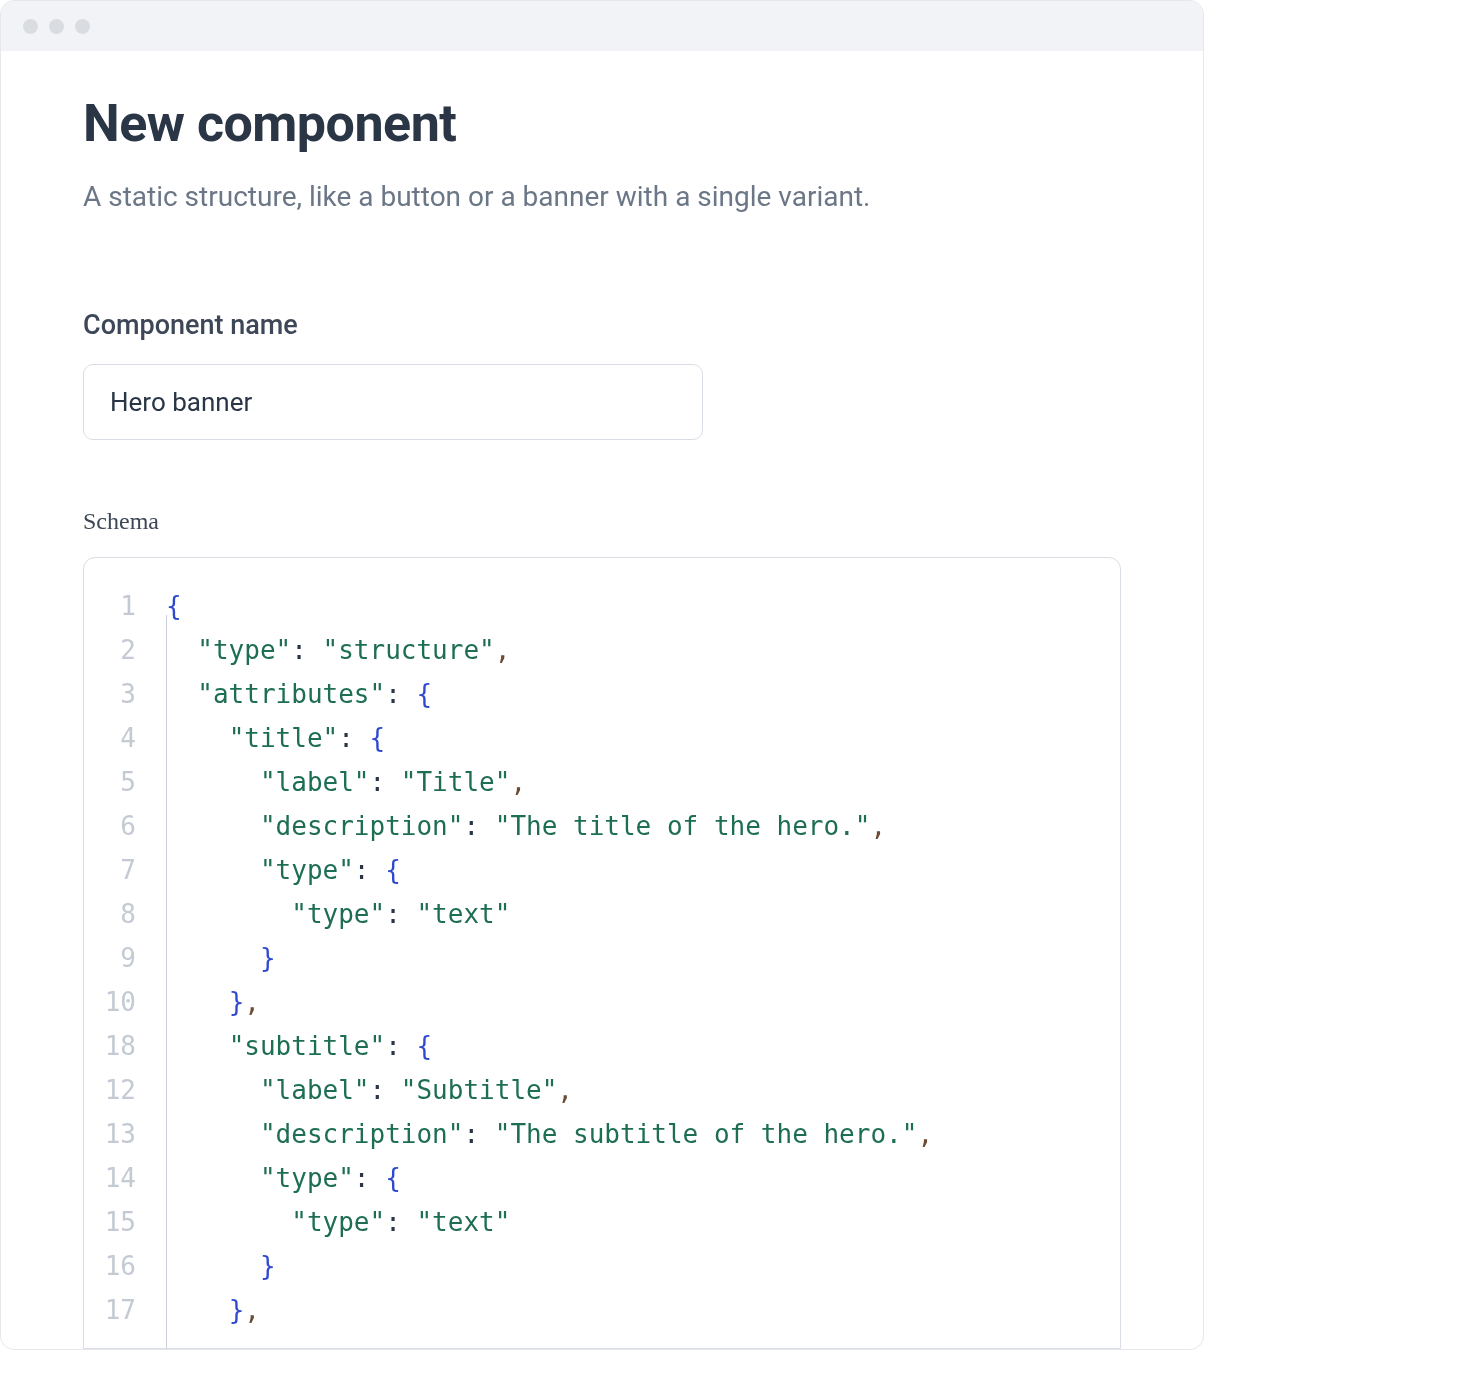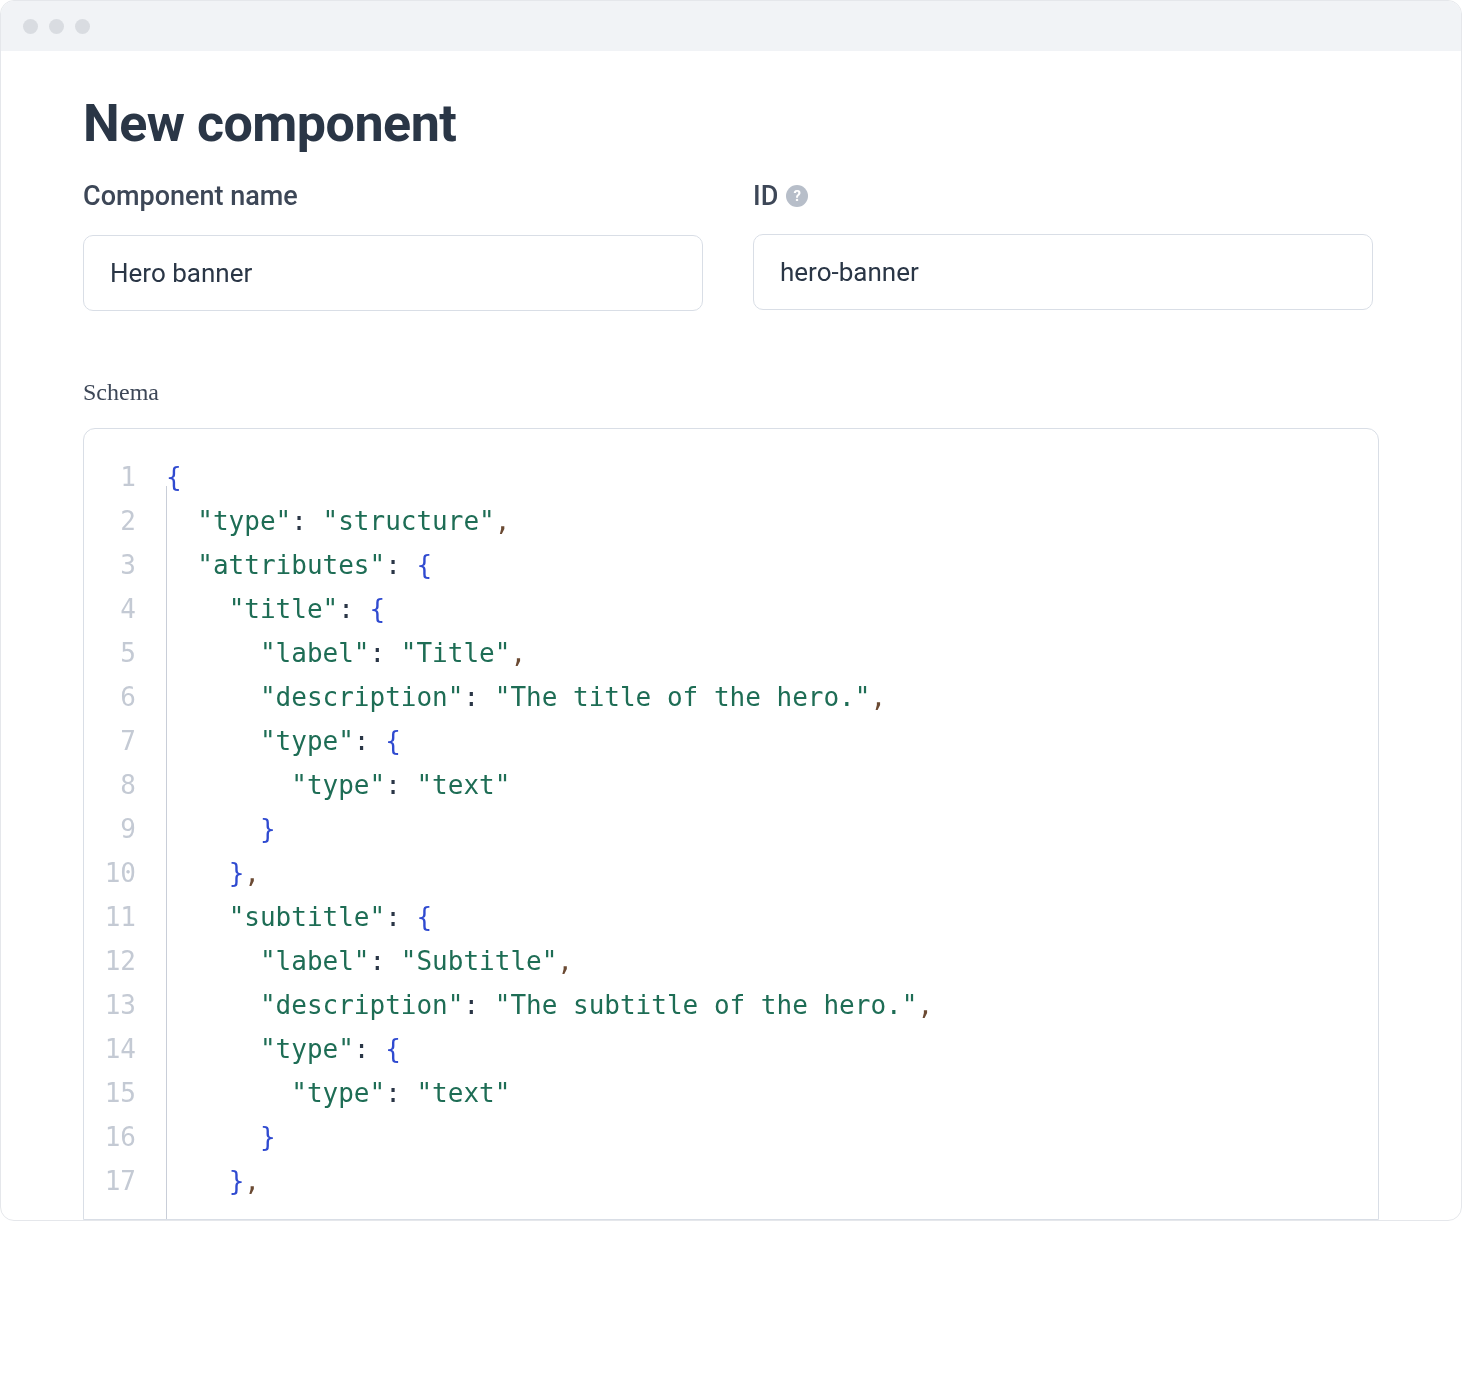--- a/index.html
+++ b/index.html
@@ -6,21 +6,21 @@
       box-sizing: border-box;
       margin: 0;
       padding: 0;
     }
     body {
       font-family: -apple-system, BlinkMacSystemFont, "Segoe UI", Roboto, Helvetica, Arial, sans-serif;
       background: #ffffff;
       color: #1f2937;
     }
     .window {
-      width: 1462px;
+      width: 1204px;
       background: #ffffff;
       border-radius: 14px;
       overflow: hidden;
       border: 1px solid #e5e7eb;
     }
     .titlebar {
       height: 50px;
       background: #f1f3f6;
       display: flex;
       align-items: center;
@@ -147,48 +147,42 @@
 
 <div class="window">
   <div class="titlebar">
     <div class="traffic-dot"></div>
     <div class="traffic-dot"></div>
     <div class="traffic-dot"></div>
   </div>
 
   <div class="content">
     <h1 class="page-title">New component</h1>
+    <p class="page-subtitle">A static structure, like a button or a banner with a single variant.</p>
 
     <div class="form-row">
       <div class="form-field name">
         <label class="field-label">Component name</label>
         <input class="text-input" type="text" value="Hero banner" style="">
-      </div>
-      <div class="form-field id">
-        <label class="field-label">
-          <span>ID</span>
-          <span class="help-icon">?</span>
-        </label>
-        <input class="text-input" type="text" value="hero-banner" style="">
       </div>
     </div>
 
     <div class="schema-label">Schema</div>
     <div class="schema-box" id="schema-box">
         <div class="code-line"><span class="gutter">1</span><span class="guide-col"><span class="indent-guide"></span></span><span class="code-text"><span class="tok-brace">{</span></span></div>
         <div class="code-line"><span class="gutter">2</span><span class="guide-col"></span><span class="code-text">  <span class="tok-string">"type"</span><span class="tok-colon">: </span><span class="tok-string">"structure"</span><span class="tok-comma">,</span></span></div>
         <div class="code-line"><span class="gutter">3</span><span class="guide-col"></span><span class="code-text">  <span class="tok-string">"attributes"</span><span class="tok-colon">: </span><span class="tok-brace">{</span></span></div>
         <div class="code-line"><span class="gutter">4</span><span class="guide-col"></span><span class="code-text">    <span class="tok-string">"title"</span><span class="tok-colon">: </span><span class="tok-brace">{</span></span></div>
         <div class="code-line"><span class="gutter">5</span><span class="guide-col"></span><span class="code-text">      <span class="tok-string">"label"</span><span class="tok-colon">: </span><span class="tok-string">"Title"</span><span class="tok-comma">,</span></span></div>
         <div class="code-line"><span class="gutter">6</span><span class="guide-col"></span><span class="code-text">      <span class="tok-string">"description"</span><span class="tok-colon">: </span><span class="tok-string">"The title of the hero."</span><span class="tok-comma">,</span></span></div>
         <div class="code-line"><span class="gutter">7</span><span class="guide-col"></span><span class="code-text">      <span class="tok-string">"type"</span><span class="tok-colon">: </span><span class="tok-brace">{</span></span></div>
         <div class="code-line"><span class="gutter">8</span><span class="guide-col"></span><span class="code-text">        <span class="tok-string">"type"</span><span class="tok-colon">: </span><span class="tok-string">"text"</span></span></div>
         <div class="code-line"><span class="gutter">9</span><span class="guide-col"></span><span class="code-text">      <span class="tok-brace">}</span></span></div>
         <div class="code-line"><span class="gutter">10</span><span class="guide-col"></span><span class="code-text">    <span class="tok-brace">}</span><span class="tok-comma">,</span></span></div>
-        <div class="code-line"><span class="gutter">11</span><span class="guide-col"></span><span class="code-text">    <span class="tok-string">"subtitle"</span><span class="tok-colon">: </span><span class="tok-brace">{</span></span></div>
+        <div class="code-line"><span class="gutter">18</span><span class="guide-col"></span><span class="code-text">    <span class="tok-string">"subtitle"</span><span class="tok-colon">: </span><span class="tok-brace">{</span></span></div>
         <div class="code-line"><span class="gutter">12</span><span class="guide-col"></span><span class="code-text">      <span class="tok-string">"label"</span><span class="tok-colon">: </span><span class="tok-string">"Subtitle"</span><span class="tok-comma">,</span></span></div>
         <div class="code-line"><span class="gutter">13</span><span class="guide-col"></span><span class="code-text">      <span class="tok-string">"description"</span><span class="tok-colon">: </span><span class="tok-string">"The subtitle of the hero."</span><span class="tok-comma">,</span></span></div>
         <div class="code-line"><span class="gutter">14</span><span class="guide-col"></span><span class="code-text">      <span class="tok-string">"type"</span><span class="tok-colon">: </span><span class="tok-brace">{</span></span></div>
         <div class="code-line"><span class="gutter">15</span><span class="guide-col"></span><span class="code-text">        <span class="tok-string">"type"</span><span class="tok-colon">: </span><span class="tok-string">"text"</span></span></div>
         <div class="code-line"><span class="gutter">16</span><span class="guide-col"></span><span class="code-text">      <span class="tok-brace">}</span></span></div>
         <div class="code-line"><span class="gutter">17</span><span class="guide-col"></span><span class="code-text">    <span class="tok-brace">}</span><span class="tok-comma">,</span></span></div>
       </div>
   </div>
 </div>
 

